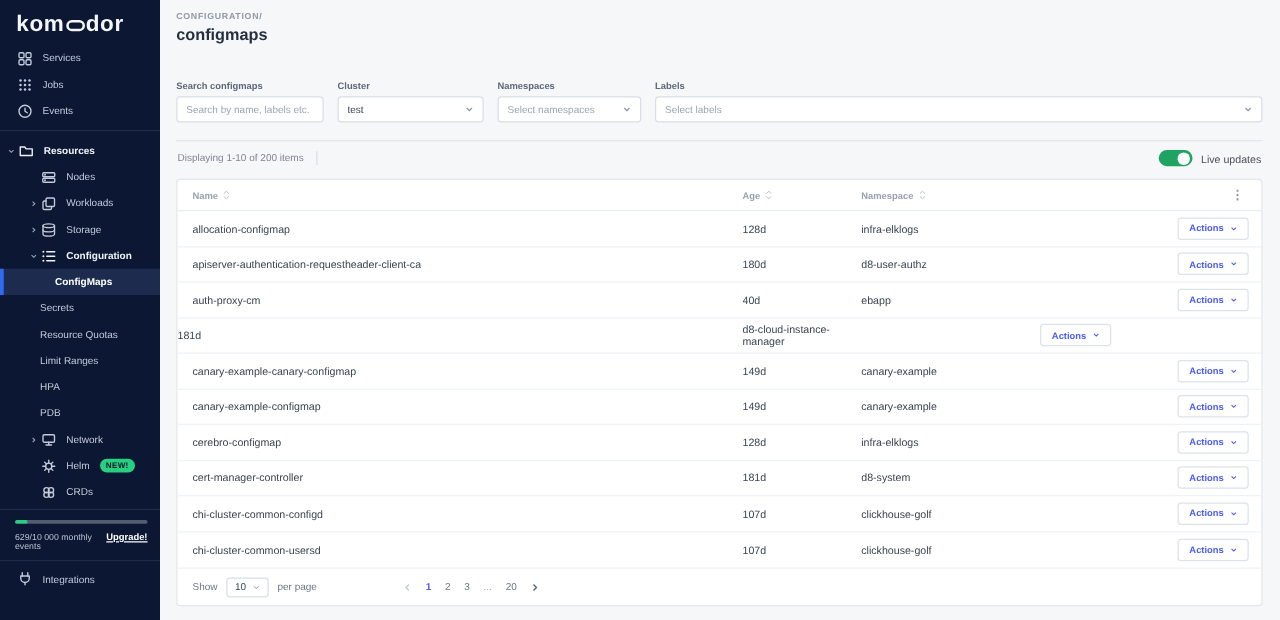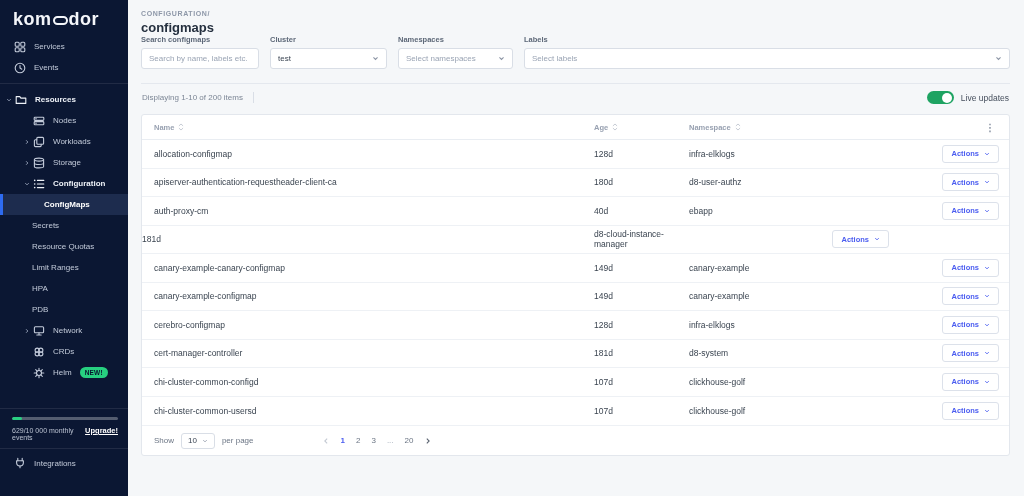--- a/index.html
+++ b/index.html
@@ -31,21 +31,21 @@
   .usage-row { display:flex; align-items:baseline; justify-content:space-between; margin-top:6px; }
   .usage-text { font-size:7px; color:#bac2d1; }
   .upgrade { font-size:7.5px; color:#ffffff; font-weight:700; text-decoration:underline; cursor:pointer; }
   .footer-nav { border-top:1px solid rgba(255,255,255,.09); padding-top:3px; }
   .footer-nav .side-item { height:22px; }
 
   
   .main { flex:1; padding:0 14px 0 13px; overflow:hidden; }
   .breadcrumb { margin-top:10px; font-size:7px; font-weight:700; letter-spacing:.6px; color:#8d97a8; }
   .page-title { margin-top:3px; font-size:13px; font-weight:700; color:#25303f; }
-  .filters { display:flex; gap:11px; }
+  .filters { margin-top:29px; display:flex; gap:11px; }
   .filter-label { display:block; font-size:7.5px; font-weight:700; color:#5d6878; margin-bottom:4px; }
   .control { height:21px; border:1px solid #d9dee6; border-radius:3px; background:#fff; display:flex; align-items:center; padding:0 7px; font-size:8px; color:#3b4553; cursor:pointer; }
   .control input { border:none; outline:none; width:100%; font:inherit; font-size:8px; color:#3b4553; background:transparent; }
   .control input::placeholder { color:#9aa4b4; }
   .control .val { flex:1; white-space:nowrap; overflow:hidden; }
   .control .val.muted { color:#9aa4b4; }
   .sel-chev { color:#8b94a4; margin-left:6px; display:flex; }
   .sel-chev svg { width:7px; height:7px; }
   .f-search { width:118px; } .f-cluster { width:117px; } .f-ns { width:115px; } .f-labels { flex:1; }
 
@@ -97,20 +97,36 @@
             <rect x="1.2" y="1.2" width="4" height="4" rx="1"></rect>
             <rect x="6.8" y="1.2" width="4" height="4" rx="1"></rect>
             <rect x="1.2" y="6.8" width="4" height="4" rx="1"></rect>
             <rect x="6.8" y="6.8" width="4" height="4" rx="1"></rect>
           </svg>
         </span>
         <span class="nlabel">Services</span>
       </div>
       <div class="side-item lvl1">
         <span class="nicon">
+          <svg viewBox="0 0 12 12" fill="currentColor">
+            <circle cx="2.4" cy="2.4" r="1"></circle>
+            <circle cx="6" cy="2.4" r="1"></circle>
+            <circle cx="9.6" cy="2.4" r="1"></circle>
+            <circle cx="2.4" cy="6" r="1"></circle>
+            <circle cx="6" cy="6" r="1"></circle>
+            <circle cx="9.6" cy="6" r="1"></circle>
+            <circle cx="2.4" cy="9.6" r="1"></circle>
+            <circle cx="6" cy="9.6" r="1"></circle>
+            <circle cx="9.6" cy="9.6" r="1"></circle>
+          </svg>
+        </span>
+        <span class="nlabel">Jobs</span>
+      </div>
+      <div class="side-item lvl1">
+        <span class="nicon">
           <svg viewBox="0 0 12 12" fill="none" stroke="currentColor" stroke-width="1.1" stroke-linecap="round" stroke-linejoin="round">
             <circle cx="6" cy="6" r="4.8"></circle>
             <path d="M6 3.6V6l1.8 1.2"></path>
           </svg>
         </span>
         <span class="nlabel">Events</span>
       </div>
       <div class="side-divider"></div>
       <div class="side-item lvl0 bold">
         <span class="chev">
@@ -212,38 +228,38 @@
             <rect x="1.4" y="1.8" width="9.2" height="6" rx="1"></rect>
             <path d="M6 7.8v2.2M3.8 10h4.4"></path>
           </svg>
         </span>
         <span class="nlabel">Network</span>
       </div>
       <div class="side-item lvl2">
         <span class="chev"></span>
         <span class="nicon">
           <svg viewBox="0 0 12 12" fill="none" stroke="currentColor" stroke-width="1.1" stroke-linecap="round" stroke-linejoin="round">
+            <circle cx="6" cy="6" r="2.5"></circle>
+            <path d="M6 1.2v2.3M6 8.5v2.3M1.2 6h2.3M8.5 6h2.3M2.7 2.7l1.5 1.5M7.8 7.8l1.5 1.5M9.3 2.7 7.8 4.2M4.2 7.8 2.7 9.3"></path>
+          </svg>
+        </span>
+        <span class="nlabel">Helm</span>
+        <span class="badge">NEW!</span>
+      </div>
+      <div class="side-item lvl2">
+        <span class="chev"></span>
+        <span class="nicon">
+          <svg viewBox="0 0 12 12" fill="none" stroke="currentColor" stroke-width="1.1" stroke-linecap="round" stroke-linejoin="round">
             <circle cx="4.2" cy="4.2" r="2.1"></circle>
             <circle cx="7.8" cy="4.2" r="2.1"></circle>
             <circle cx="4.2" cy="7.8" r="2.1"></circle>
             <circle cx="7.8" cy="7.8" r="2.1"></circle>
           </svg>
         </span>
         <span class="nlabel">CRDs</span>
-      </div>
-      <div class="side-item lvl2">
-        <span class="chev"></span>
-        <span class="nicon">
-          <svg viewBox="0 0 12 12" fill="none" stroke="currentColor" stroke-width="1.1" stroke-linecap="round" stroke-linejoin="round">
-            <circle cx="6" cy="6" r="2.5"></circle>
-            <path d="M6 1.2v2.3M6 8.5v2.3M1.2 6h2.3M8.5 6h2.3M2.7 2.7l1.5 1.5M7.8 7.8l1.5 1.5M9.3 2.7 7.8 4.2M4.2 7.8 2.7 9.3"></path>
-          </svg>
-        </span>
-        <span class="nlabel">Helm</span>
-        <span class="badge">NEW!</span>
       </div>
     </nav>
   <div class="usage">
     <div class="track">
         <div class="fill" id="usage-fill" style="width: 9%;"></div>
       </div>
     <div class="usage-row">
       <span class="usage-text">629/10 000 monthly events</span>
       <a class="upgrade">Upgrade!</a>
     </div>

